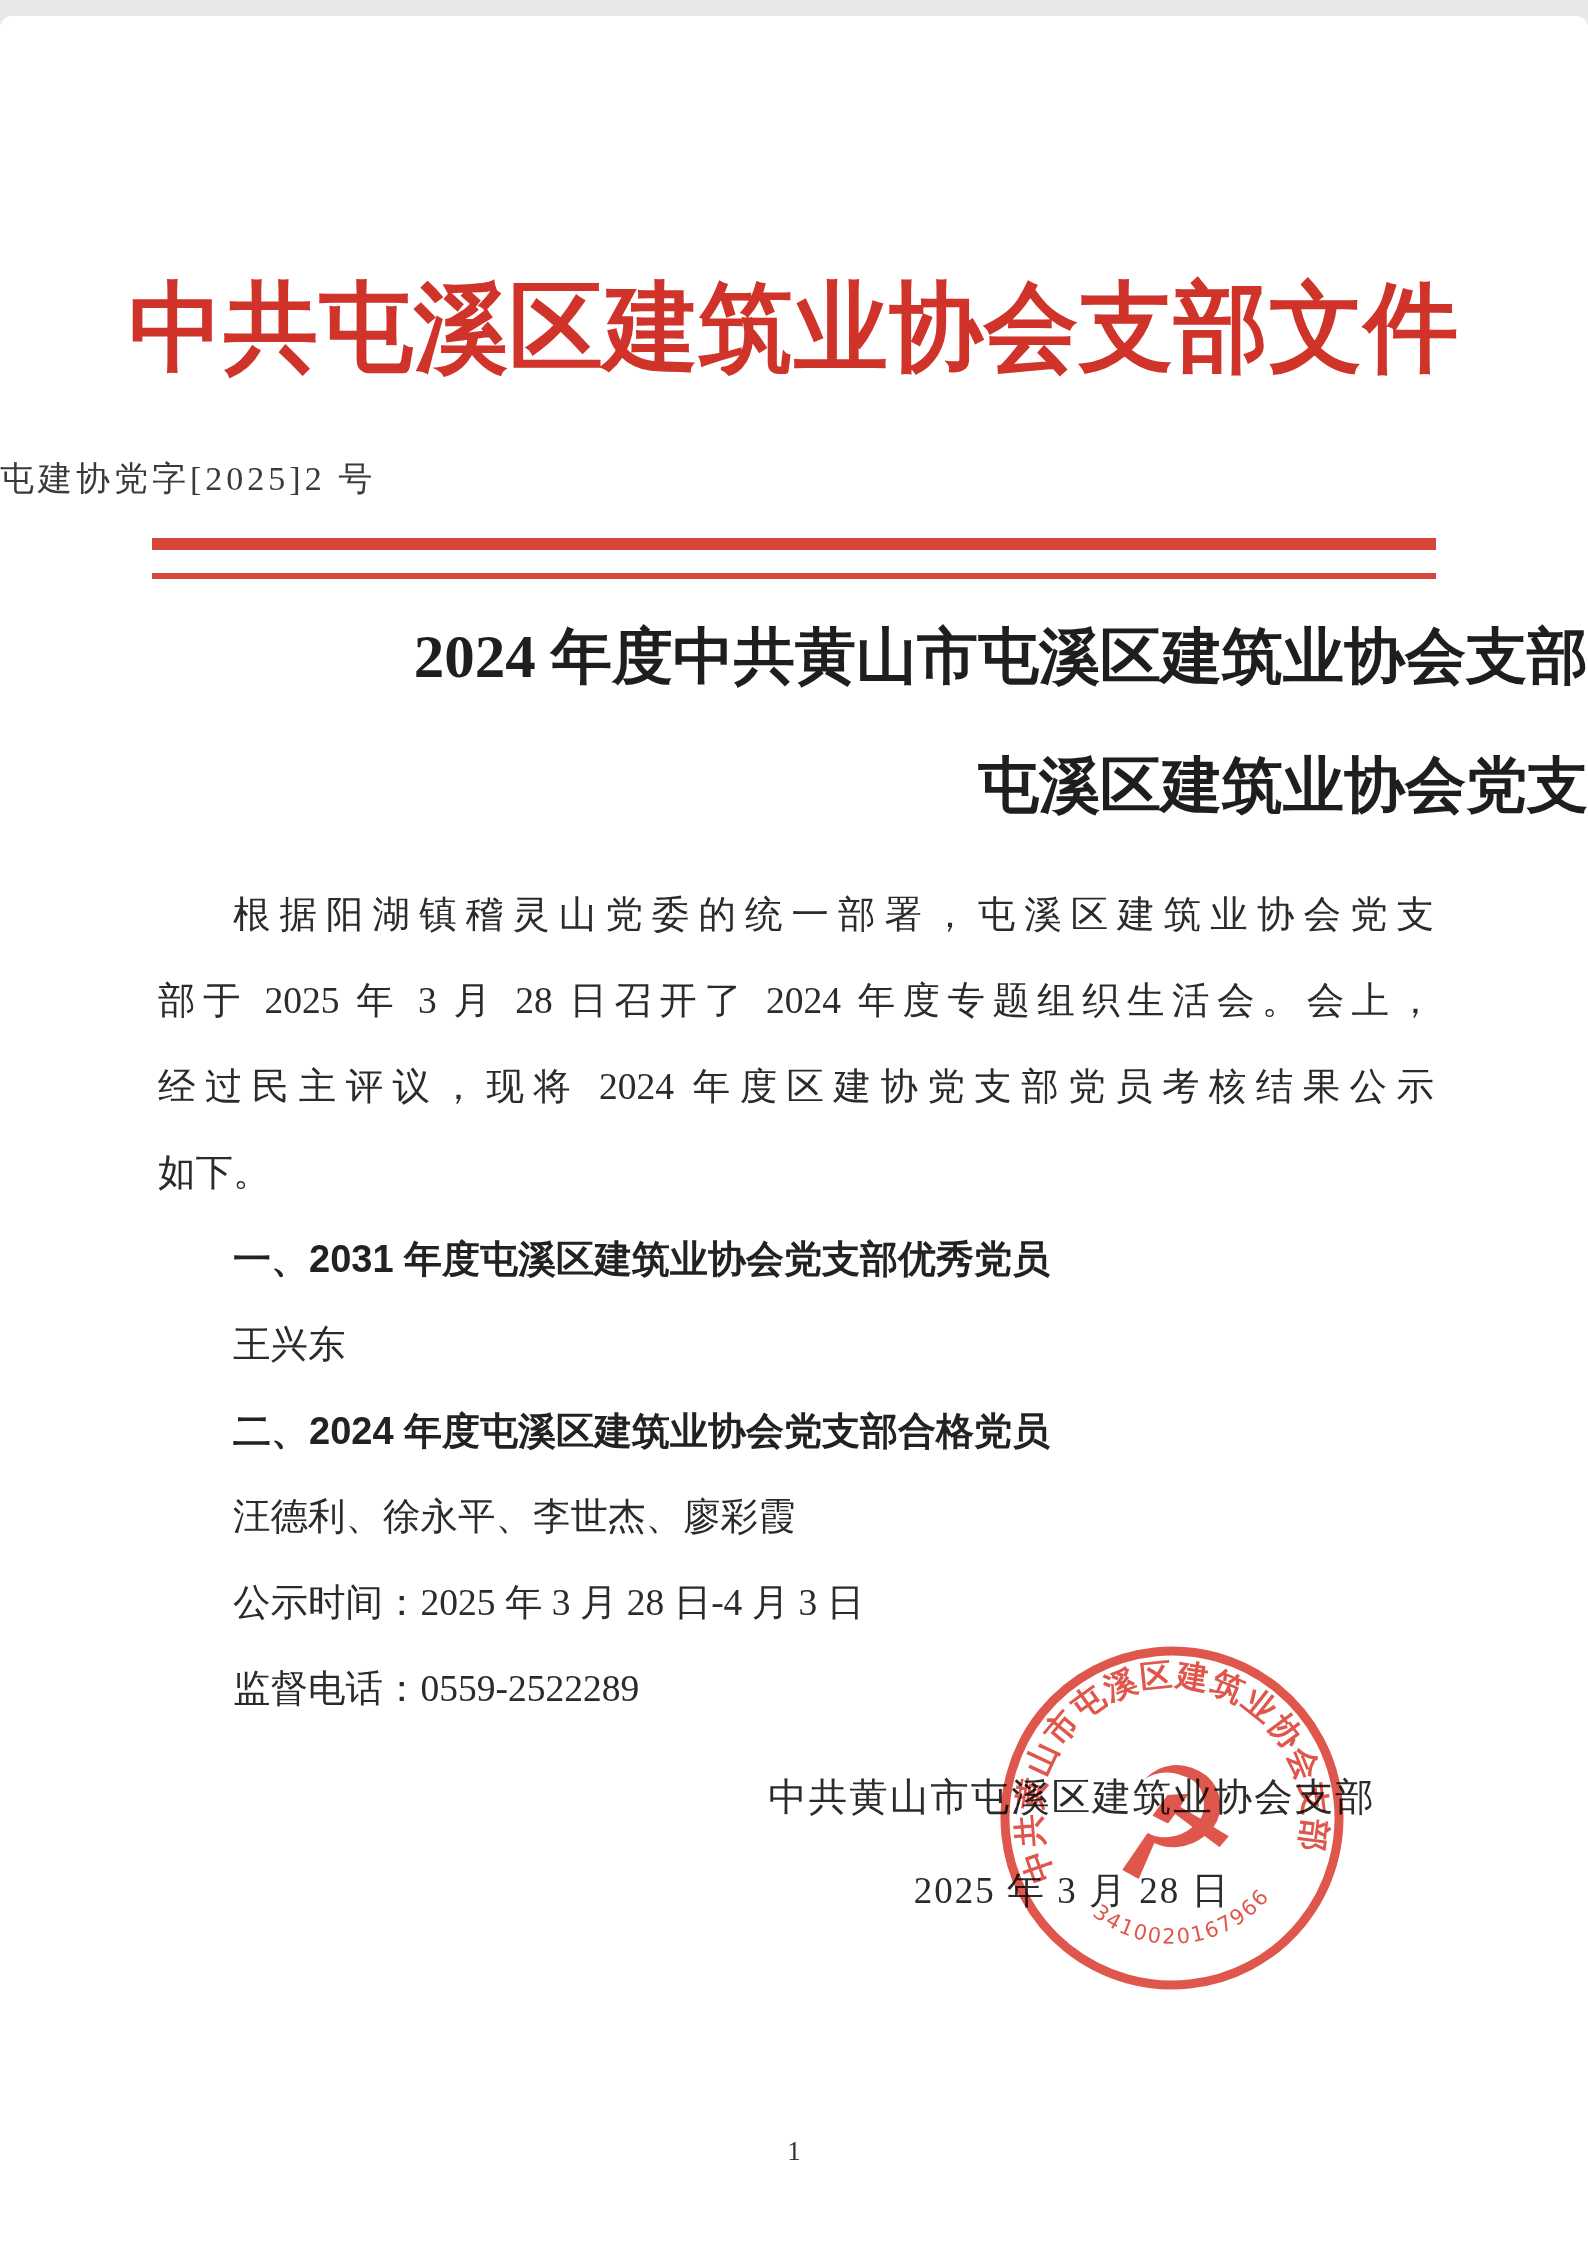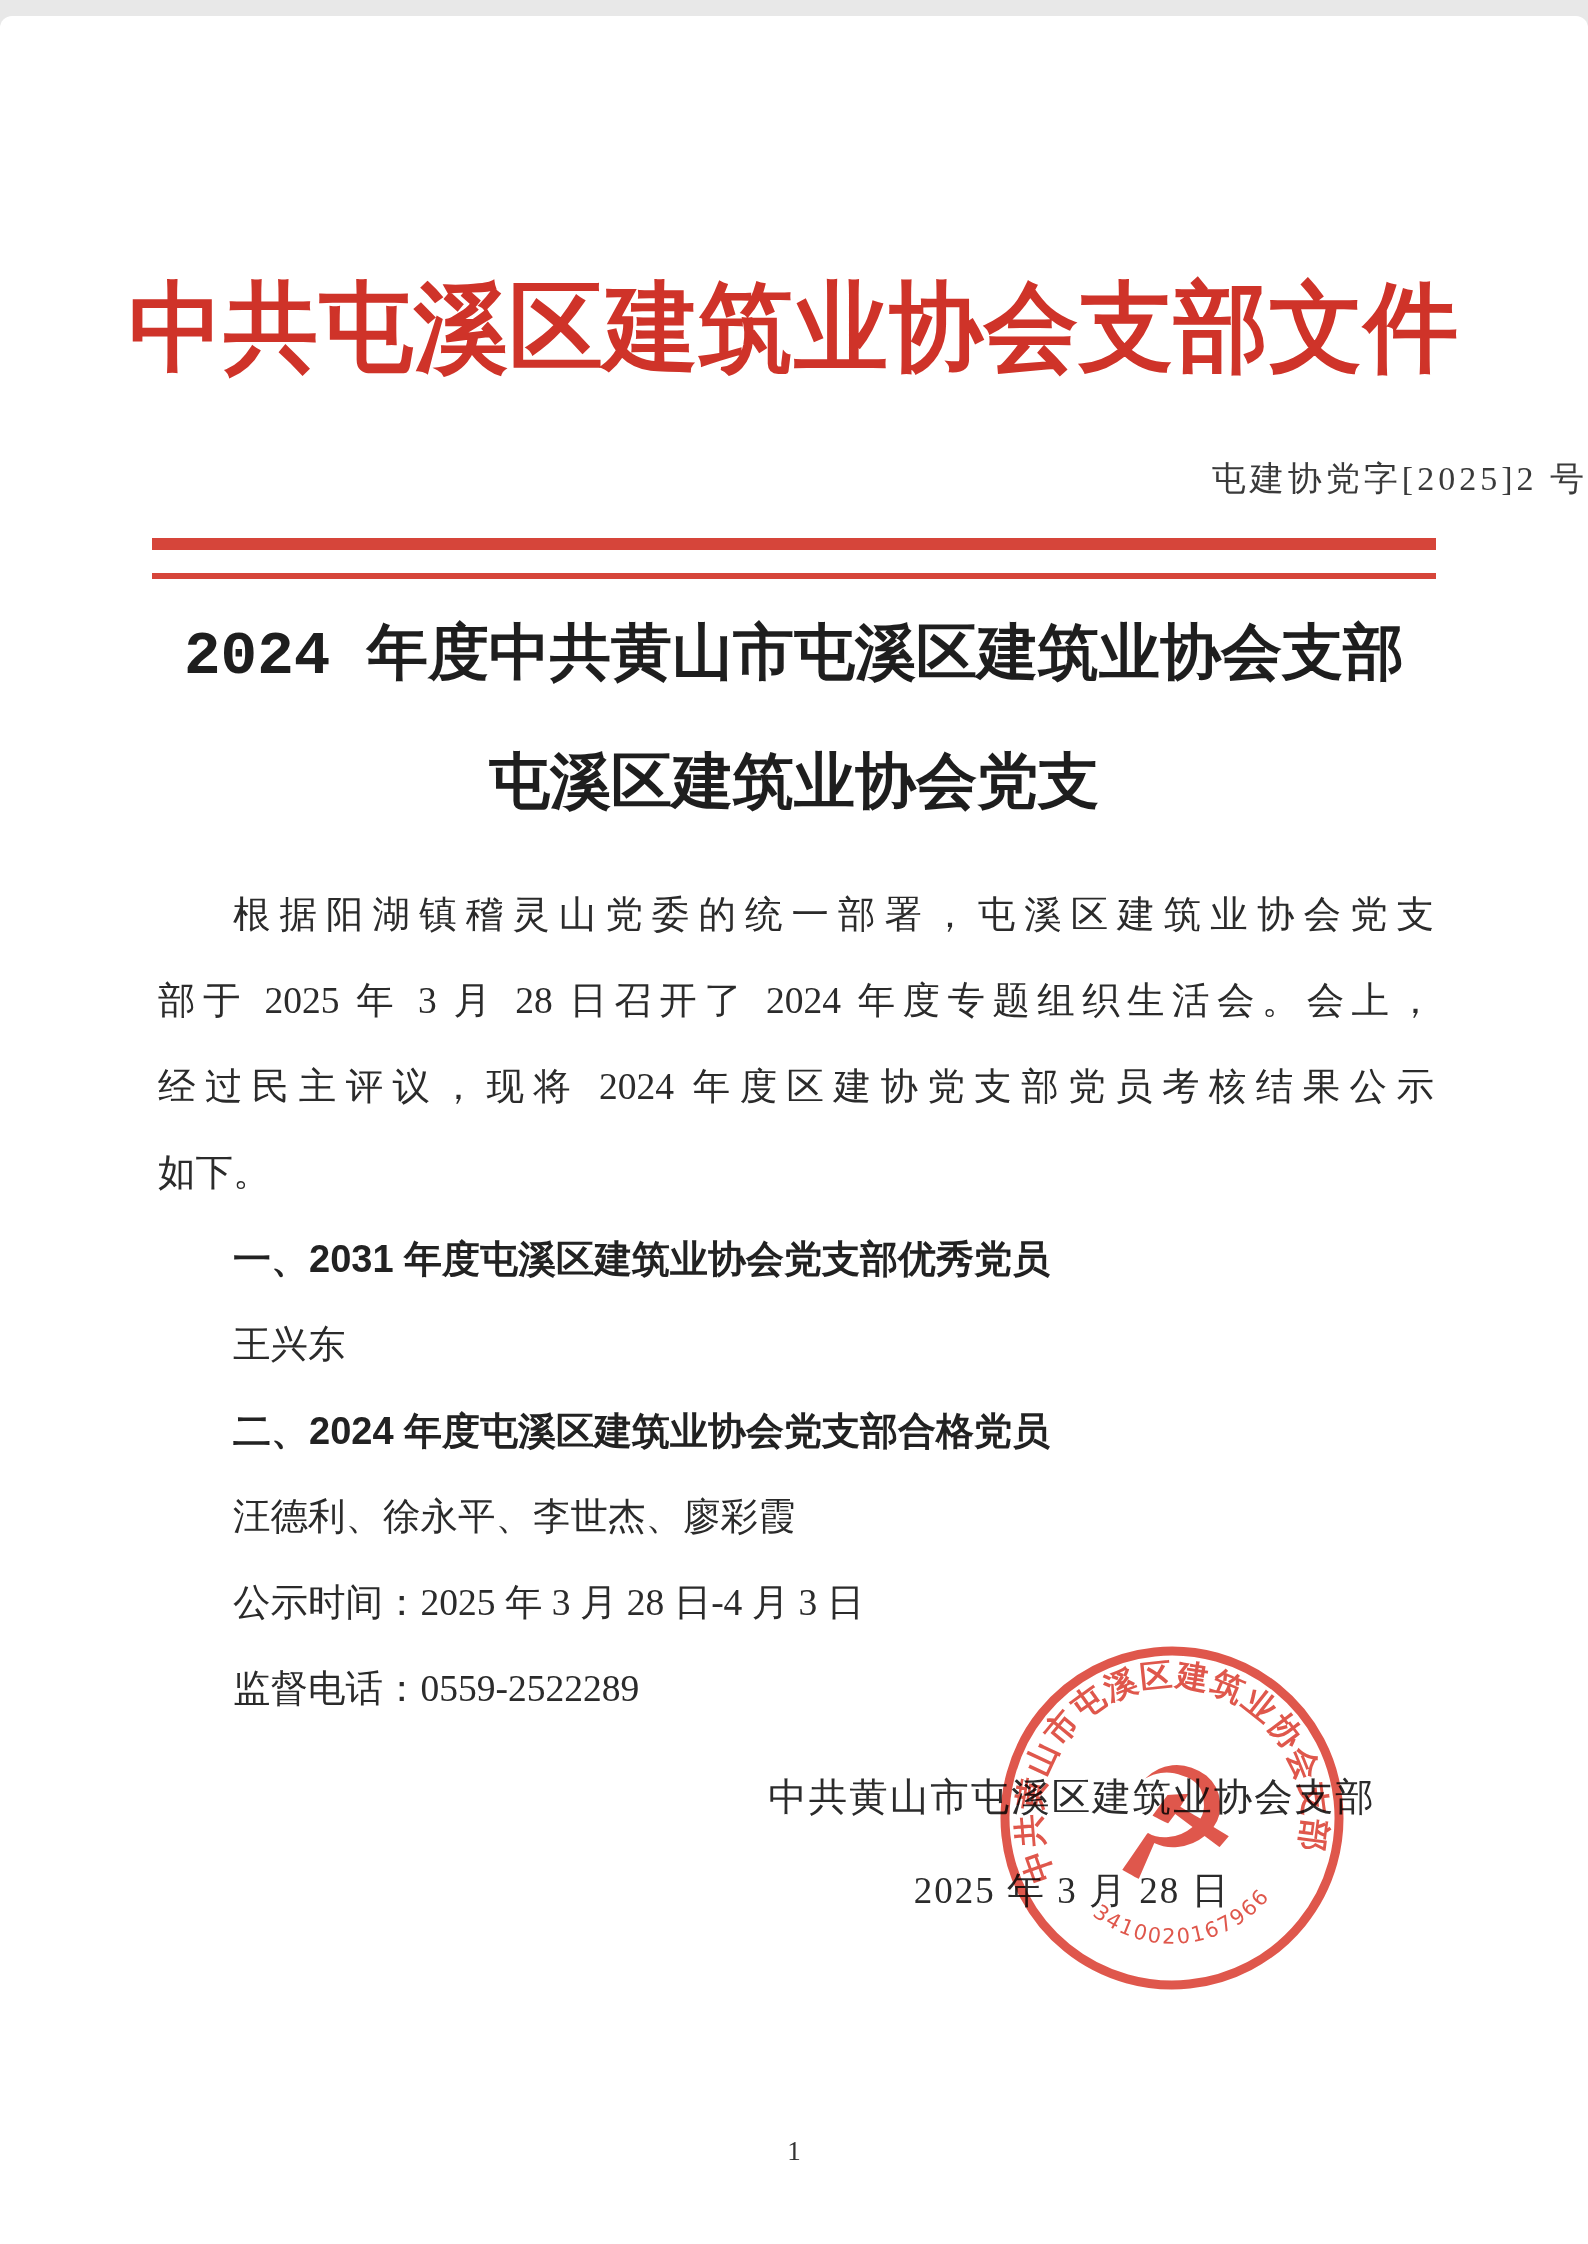--- a/index.html
+++ b/index.html
@@ -19,33 +19,33 @@
     position:absolute;top:258px;left:0;width:100%;
     text-align:center;
     font-size:94px;line-height:1.15;
     font-weight:900;
     letter-spacing:1px;
     color:#cf3329;
     transform:scaleY(1.04);
   }
   .doc-number{
     position:absolute;top:440px;left:0;width:100%;
-    text-align:right;
+    text-align:left;
     font-size:34px;letter-spacing:4px;
     color:#3a3a3a;
   }
   .rule{position:absolute;left:152px;width:1284px;background:#d6453a;}
   .rule-thick{top:522px;height:12px;}
   .rule-thin{top:557px;height:6px;}
   
   .doc-title{
     position:absolute;top:610px;left:0;width:100%;
-    text-align:center;
+    text-align:right;
     font-weight:700;color:#1e1e1e;
-    font-size:61px;line-height:1;font-family:Liberation Mono, monospace;
+    font-size:61px;line-height:1;
   }
   .doc-title .t2{margin-top:68px;}
   
   .body-block{
     position:absolute;top:856px;left:158px;width:1276px;
     font-size:37.5px;line-height:86px;color:#2b2b2b;
   }
   .para-line{text-align:justify;text-align-last:justify;}
   .para-line.first{text-indent:75px;}
   .para-line.plain{text-align:right;text-align-last:left;}

